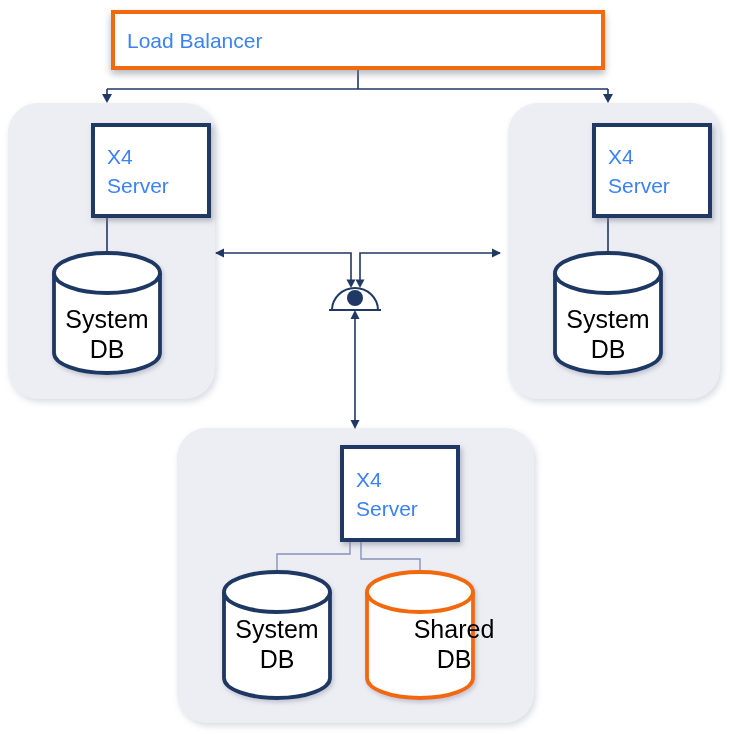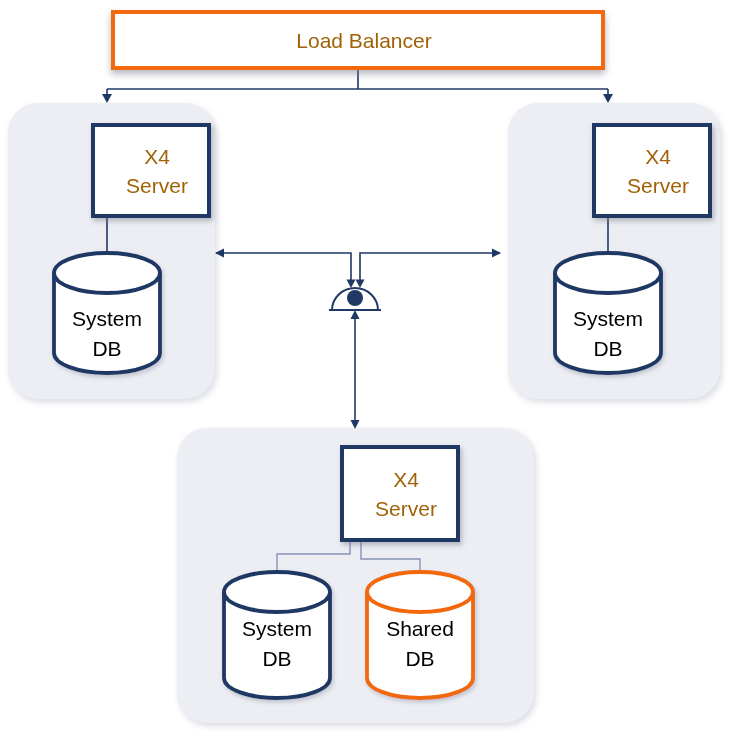--- a/index.html
+++ b/index.html
@@ -31,26 +31,26 @@
     left: 0; top: 0;
     z-index: 2;
   }
 
   .node-box {
     position: absolute;
     box-sizing: border-box;
     background: #ffffff;
     display: flex;
     flex-direction: column;
-    align-items: center;
+    align-items: flex-start;
     justify-content: center;
     text-align: center;
     font-size: 21px;
     line-height: 29px;
-    color: #a16207;
+    color: #3b82f6;
     z-index: 3;
     padding-left: 12px;
   }
   .node-box.lb {
     left: 111px; top: 10px; width: 494px; height: 60px;
     border: 4px solid #f2690e;
     box-shadow: 0 4px 7px rgba(120,125,140,0.55);
     font-size: 21px;
   }
   .node-box.server {
@@ -64,29 +64,29 @@
 
   .cyl-label {
     position: absolute;
     width: 100px;
     height: 96px;
     display: flex;
     flex-direction: column;
     align-items: center;
     justify-content: center;
     text-align: center;
-    font-size: 21px;
+    font-size: 25px;
     line-height: 30px;
     color: #000000;
     z-index: 3;
   }
   .cyl-label.c-left   { left: 57px;  top: 286px; }
   .cyl-label.c-right  { left: 558px; top: 286px; }
   .cyl-label.c-bsys   { left: 227px; top: 596px; }
-  .cyl-label.c-bshared{ left: 370px; top: 596px; }
+  .cyl-label.c-bshared{ left: 370px; top: 596px; padding-left: 34px; }
 </style>
 </head>
 <body>
 
 <div class="canvas">
 
   <div class="panel left"></div>
   <div class="panel right"></div>
   <div class="panel bottom"></div>
 

